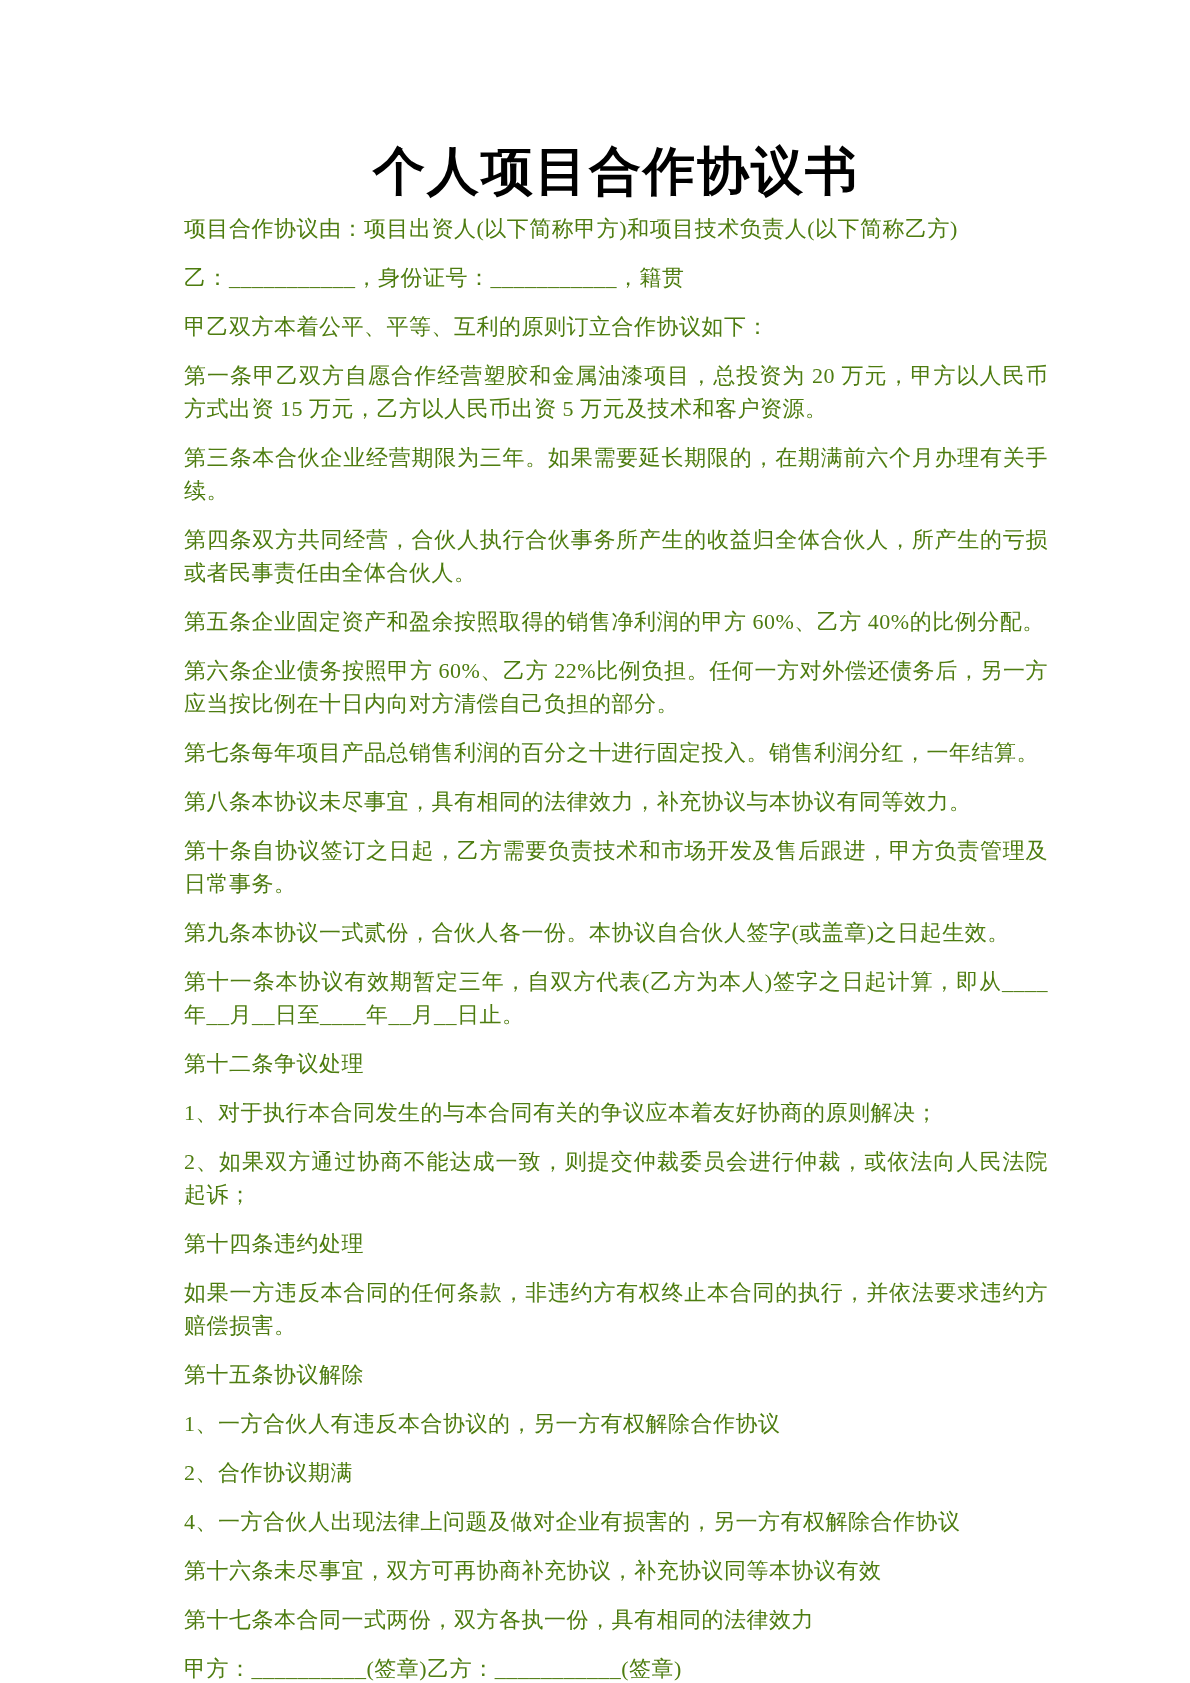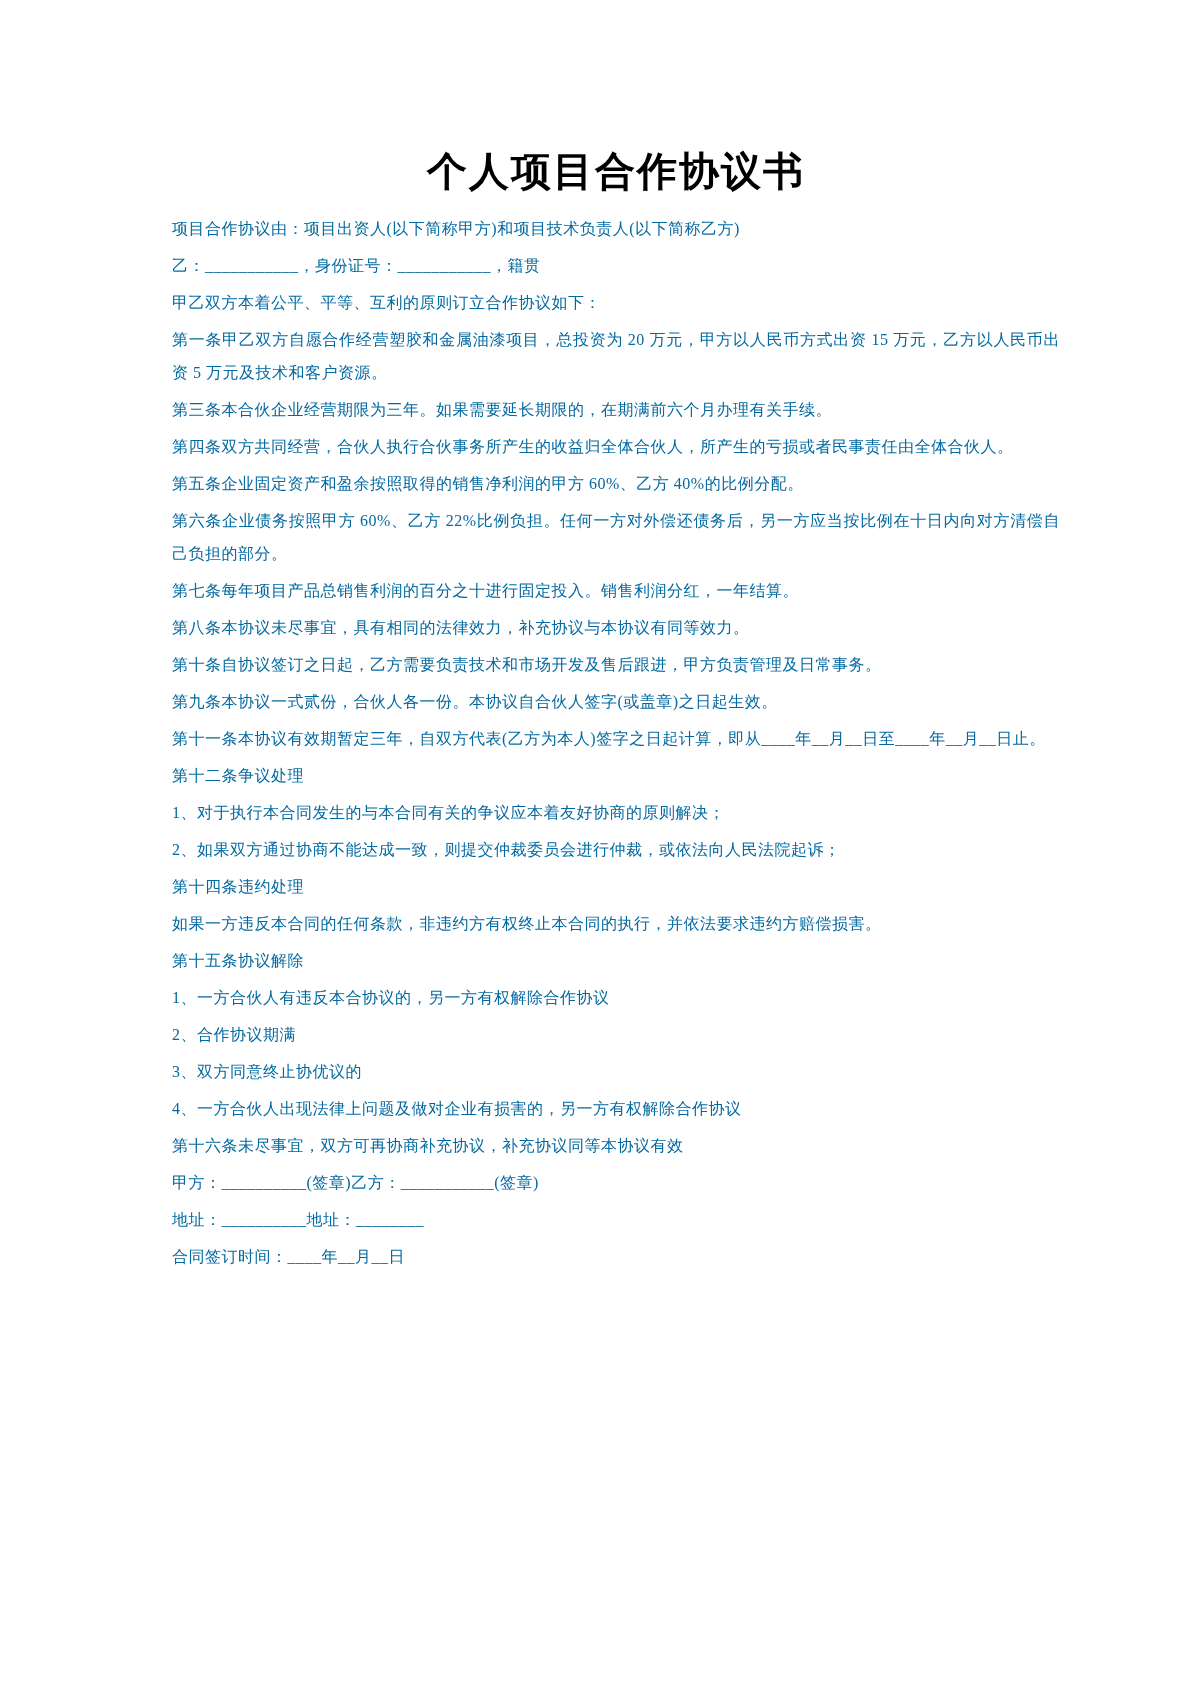--- a/index.html
+++ b/index.html
@@ -12,35 +12,35 @@
     width: 1190px;
     min-height: 1683px;
     background: #ffffff;
     box-sizing: border-box;
     padding: 148px 126px 60px 168px;
     font-family: "Liberation Serif", "DejaVu Serif", serif;
     color: #1c1c1c;
   }
   .doc-title {
     margin: 0 0 16px 0;
-    font-size: 40px;
+    font-size: 52px;
     line-height: 48px;
     font-weight: bold;
     text-align: center;
     letter-spacing: 2px;
     color: #000000;
   }
   .doc-body p {
-    margin: 4px;
-    font-size: 16px;
+    margin: 16px;
+    font-size: 22px;
     line-height: 33px;
     text-align: justify;
     letter-spacing: 0.5px;
     word-break: break-all;
-    color: #0369a1;
+    color: #4d7c0f;
   }
 </style>
 </head>
 <body>
 
 <div class="page">
   <h1 class="doc-title">个人项目合作协议书</h1>
   <div class="doc-body">
       <p>项目合作协议由：项目出资人(以下简称甲方)和项目技术负责人(以下简称乙方)</p>
       <p>乙：___________，身份证号：___________，籍贯</p>
@@ -56,20 +56,20 @@
       <p>第九条本协议一式贰份，合伙人各一份。本协议自合伙人签字(或盖章)之日起生效。</p>
       <p>第十一条本协议有效期暂定三年，自双方代表(乙方为本人)签字之日起计算，即从____年__月__日至____年__月__日止。</p>
       <p>第十二条争议处理</p>
       <p>1、对于执行本合同发生的与本合同有关的争议应本着友好协商的原则解决；</p>
       <p>2、如果双方通过协商不能达成一致，则提交仲裁委员会进行仲裁，或依法向人民法院起诉；</p>
       <p>第十四条违约处理</p>
       <p>如果一方违反本合同的任何条款，非违约方有权终止本合同的执行，并依法要求违约方赔偿损害。</p>
       <p>第十五条协议解除</p>
       <p>1、一方合伙人有违反本合协议的，另一方有权解除合作协议</p>
       <p>2、合作协议期满</p>
-      <p>3、双方同意终止协优议的</p>
       <p>4、一方合伙人出现法律上问题及做对企业有损害的，另一方有权解除合作协议</p>
       <p>第十六条未尽事宜，双方可再协商补充协议，补充协议同等本协议有效</p>
+      <p>第十七条本合同一式两份，双方各执一份，具有相同的法律效力</p>
       <p>甲方：__________(签章)乙方：___________(签章)</p>
       <p>地址：__________地址：________</p>
       <p>合同签订时间：____年__月__日</p>
     </div>
 </div>
 
 </body></html>

